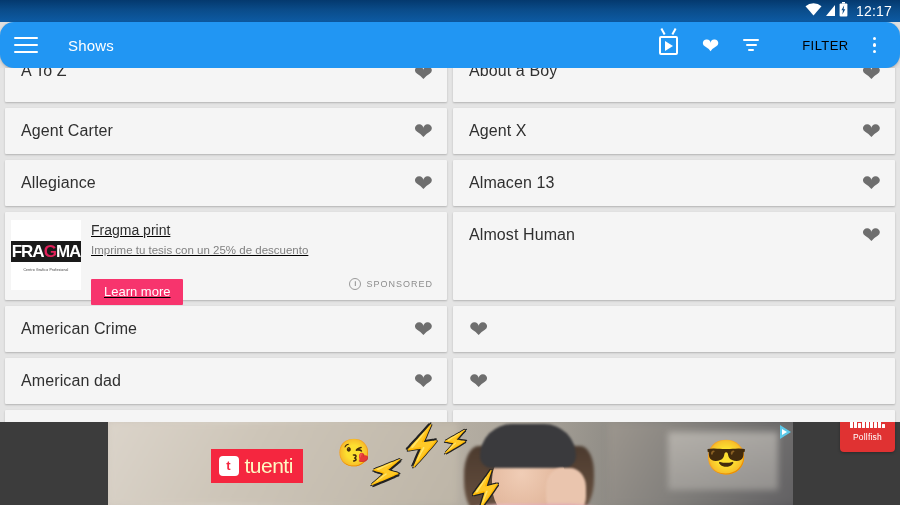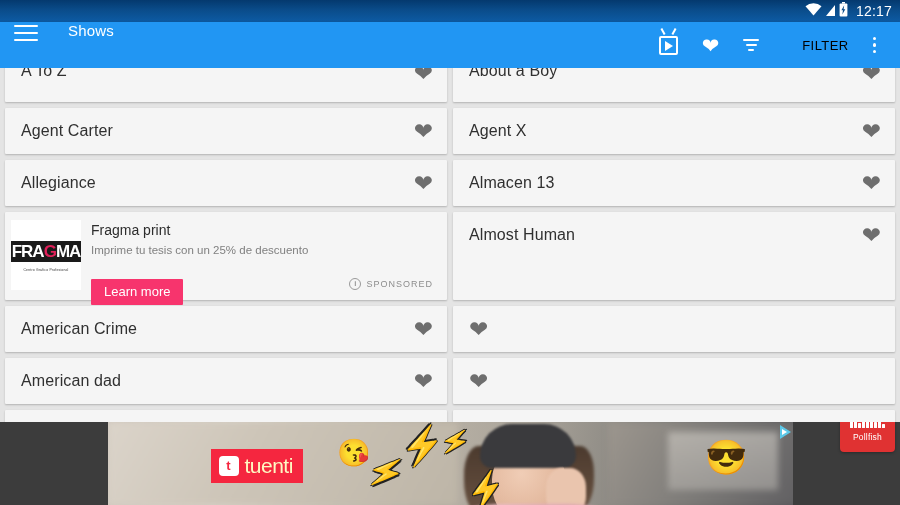--- a/index.html
+++ b/index.html
@@ -28,24 +28,25 @@
     width: 0; height: 0;
     border-left: 9px solid transparent;
     border-bottom: 11px solid #ffffff;
     margin-bottom: 1px;
   }
 
   
   #app-bar {
     height: 46px; width: 100%;
     background: #2196f3;
-    display: flex; 
+    display: flex; align-items: center;
     padding: 0 12px 0 14px;
     position: relative;
     box-shadow: 0 1px 3px rgba(0,0,0,.25);
+    border-radius: 14px;
   }
   #hamburger { width: 26px; height: 22px; display: flex; flex-direction: column; justify-content: center; gap: 5px; cursor: pointer; }
   #hamburger span { display: block; height: 2px; background: #fff; border-radius: 1px; width: 24px; }
   #app-title {
     color: #ffffff; font-size: 15px; margin-left: 28px; letter-spacing: .2px;
   }
   .bar-spacer { flex: 1; }
   .bar-actions { display: flex; align-items: center; gap: 0px; }
   .bar-btn {
     height: 46px; display: flex; align-items: center; justify-content: center;
@@ -139,21 +140,21 @@
     font-weight: bold; font-size: 17px; letter-spacing: -1px;
     color: #1a1a1a; line-height: 1;
     background: #1a1a1a; color: #ffffff;
     padding: 2px 1px 2px 1px;
   }
   .fragma-word .red { color: #e0205a; }
   .fragma-sub {
     font-size: 3.4px; color: #333; letter-spacing: .2px; margin-top: 3px;
     white-space: nowrap;
   }
-  .ad-body { flex: 1; display: flex; flex-direction: column; min-width: 0; position: relative; }
+  .ad-body { flex: 1; display: flex; flex-direction: column; min-width: 0; position: relative; text-decoration: underline; }
   .ad-title { font-size: 14px; color: #2d2d2d; margin-top: 2px; }
   .ad-desc { font-size: 11.5px; color: #808080; margin-top: 6px; white-space: nowrap; }
   .ad-cta {
     margin-top: 23px; align-self: flex-start;
     background: #f7346d; color: #ffffff;
     font-size: 13px; padding: 6px 13px 7px 13px;
     border: none; cursor: pointer; border-radius: 1px;
     line-height: 1;
   }
   .sponsored {

